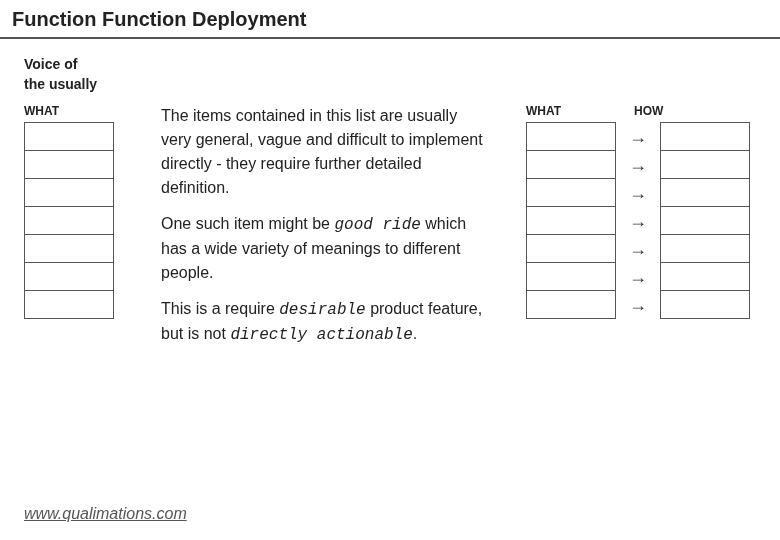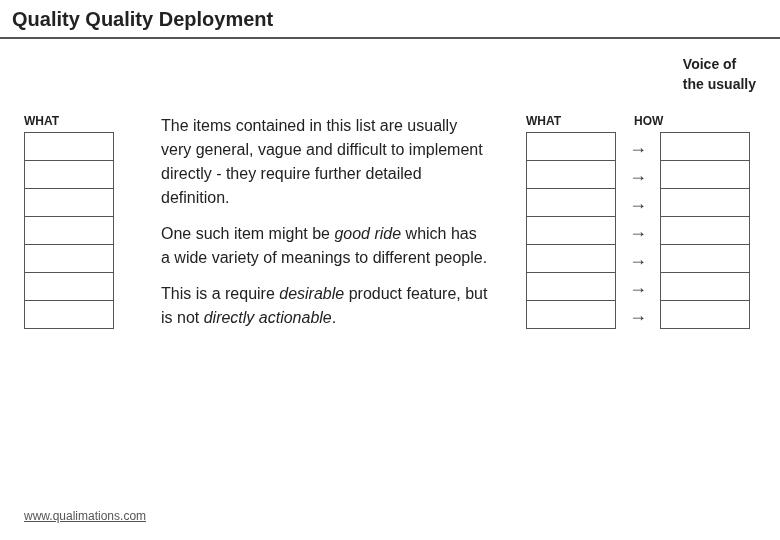--- a/index.html
+++ b/index.html
@@ -29,23 +29,23 @@
     .main-content {
       display: flex;
       flex-direction: column;
       padding: 16px 24px 10px 24px;
       height: calc(540px - 46px);
     }
 
     .top-section {
       display: flex;
       flex-direction: row;
-      justify-content: flex-end;
+      justify-content: flex-start;
       align-items: flex-start;
-      margin-bottom: 20px;
+      margin-bottom: 10px;
     }
 
     .voice-label {
       font-size: 14px;
       font-weight: bold;
       line-height: 1.4;
     }
 
     .translating-label {
       font-size: 14px;
@@ -96,20 +96,21 @@
       padding: 0 10px;
       min-width: 220px;
     }
 
     .middle-text p {
       margin-bottom: 12px;
     }
 
     .middle-text em {
       font-style: italic;
+      font-family: Liberation Mono, monospace;
     }
 
     
     .what-how-section {
       display: flex;
       flex-direction: column;
       align-items: flex-start;
       min-width: 230px;
     }
 
@@ -170,34 +171,35 @@
       align-items: center;
       justify-content: center;
       font-size: 18px;
       color: #333;
       line-height: 1;
     }
 
     .footer {
       margin-top: auto;
       padding-top: 8px;
-      font-size: 12px;
+      font-size: 16px;
       color: #555;
+      font-style: italic;
     }
 
     .footer a {
       color: #555;
       text-decoration: underline;
     }
   </style>
 </head>
 <body>
 
 <div class="page-title-bar">
-  <span class="page-title">Quality Quality Deployment</span>
+  <span class="page-title">Function Function Deployment</span>
 </div>
 
 <div class="main-content">
 
   <div class="top-section">
     <div class="voice-label">
       <span>Voice of</span><br>
       <span>the usually</span>
     </div>
   </div>

